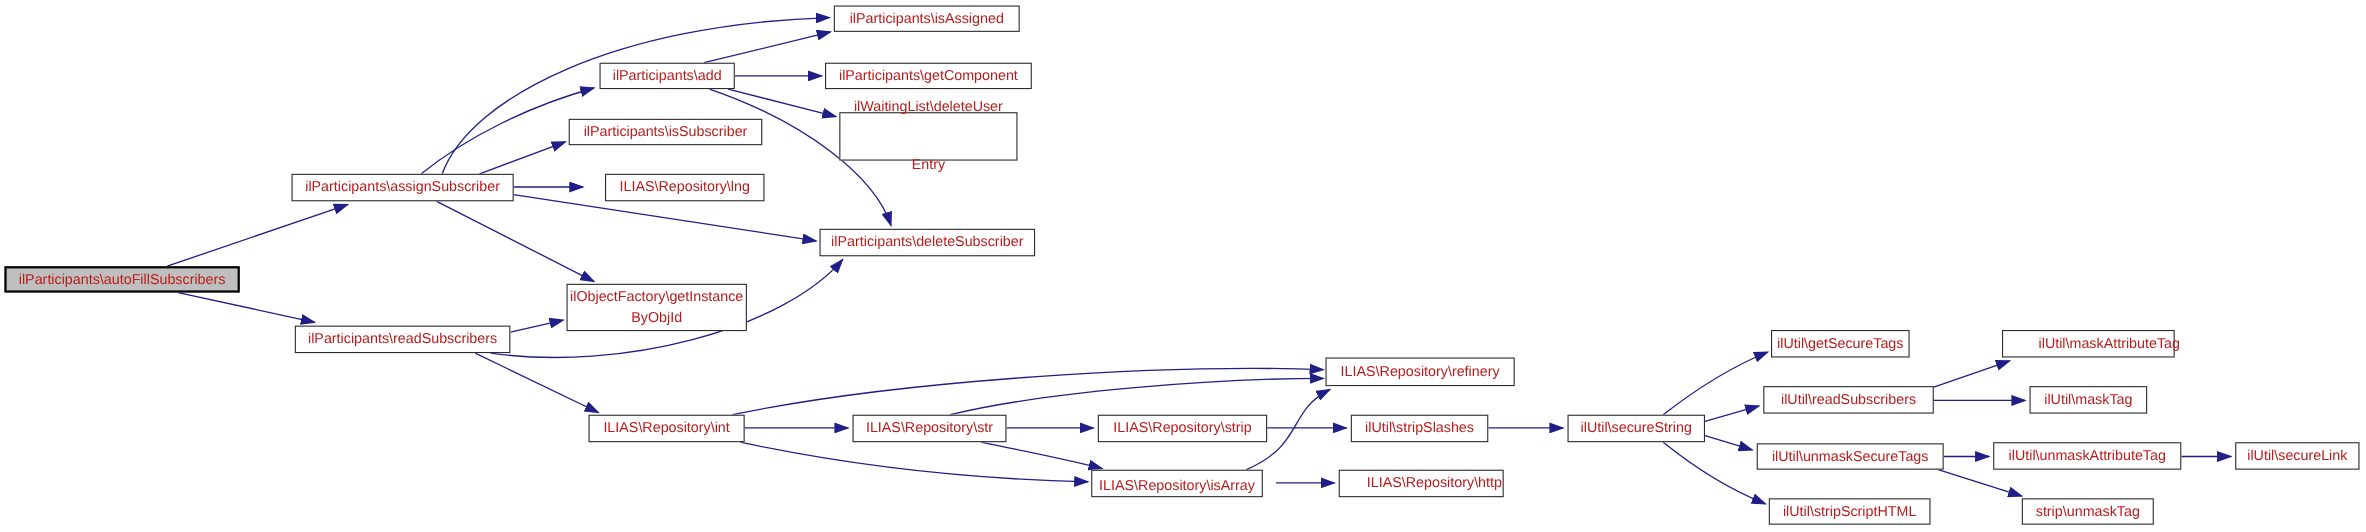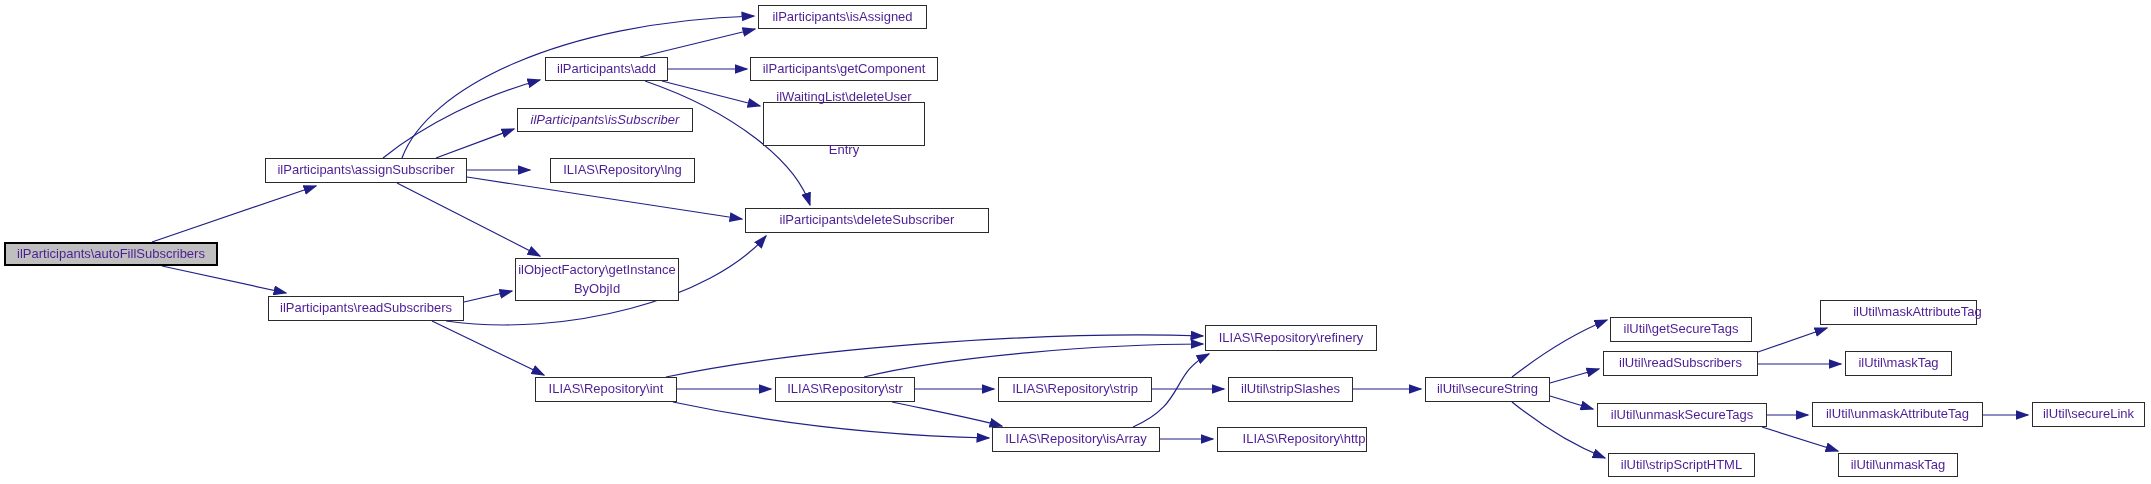--- a/index.html
+++ b/index.html
@@ -19,21 +19,21 @@
   svg.edge-layer path.edge {
     fill: none;
     stroke: var(--edge, #1f1f87);
     stroke-width: 1.2;
   }
   .node {
     position: absolute;
     box-sizing: border-box;
     background: #ffffff;
     border: 1px solid var(--node-border, #2b2b2b);
-    color: #4c1d95;
+    color: #b91c1c;
     font-size: 13px;
     line-height: 1.45;
     display: flex;
     flex-direction: column;
     align-items: center;
     justify-content: center;
     text-align: center;
     white-space: nowrap;
     cursor: pointer;
   }
@@ -96,37 +96,37 @@
       </div>
       <div class="node" style="left: 265px; top: 158px; width: 202px; height: 25px;">
         <div class="label-line">ilParticipants\assignSubscriber</div>
       </div>
       <div class="node" style="left: 268px; top: 296px; width: 196px; height: 25px;">
         <div class="label-line">ilParticipants\readSubscribers</div>
       </div>
       <div class="node" style="left: 545px; top: 57px; width: 123px; height: 24px;">
         <div class="label-line">ilParticipants\add</div>
       </div>
-      <div class="node" style="left: 517px; top: 108px; width: 176px; height: 24px; font-style: italic;">
+      <div class="node" style="left: 517px; top: 108px; width: 176px; height: 24px;">
         <div class="label-line">ilParticipants\isSubscriber</div>
       </div>
       <div class="node" style="left: 533px; top: 158px; width: 145px; height: 25px; margin-left: 17px;">
         <div class="label-line">ILIAS\Repository\lng</div>
       </div>
       <div class="node" style="left: 758px; top: 5px; width: 169px; height: 24px;">
         <div class="label-line">ilParticipants\isAssigned</div>
       </div>
       <div class="node" style="left: 750px; top: 57px; width: 188px; height: 24px;">
         <div class="label-line">ilParticipants\getComponent</div>
       </div>
       <div class="node" style="left: 763px; top: 102px; width: 162px; height: 44px; gap: 34px;">
         <div class="label-line">ilWaitingList\deleteUser</div>
         <div class="label-line">Entry</div>
       </div>
-      <div class="node" style="left: 745px; top: 208px; width: 244px; height: 25px;">
+      <div class="node" style="left: 745px; top: 208px; width: 196px; height: 25px;">
         <div class="label-line">ilParticipants\deleteSubscriber</div>
       </div>
       <div class="node" style="left: 515px; top: 258px; width: 164px; height: 43px;">
         <div class="label-line">ilObjectFactory\getInstance</div>
         <div class="label-line">ByObjId</div>
       </div>
       <div class="node" style="left: 535px; top: 377px; width: 142px; height: 25px;">
         <div class="label-line">ILIAS\Repository\int</div>
       </div>
       <div class="node" style="left: 775px; top: 377px; width: 140px; height: 25px;">
@@ -134,30 +134,30 @@
       </div>
       <div class="node" style="left: 998px; top: 377px; width: 154px; height: 25px;">
         <div class="label-line">ILIAS\Repository\strip</div>
       </div>
       <div class="node" style="left: 1205px; top: 325px; width: 172px; height: 26px;">
         <div class="label-line">ILIAS\Repository\refinery</div>
       </div>
       <div class="node" style="left: 1228px; top: 377px; width: 125px; height: 25px;">
         <div class="label-line">ilUtil\stripSlashes</div>
       </div>
-      <div class="node" style="left: 992px; top: 427px; width: 168px; height: 25px;">
+      <div class="node" style="left: 992px; top: 427px; width: 156px; height: 25px; justify-content: flex-end;">
         <div class="label-line">ILIAS\Repository\isArray</div>
       </div>
       <div class="node" style="left: 1217px; top: 427px; width: 150px; height: 25px; padding-left: 24px;">
         <div class="label-line">ILIAS\Repository\http</div>
       </div>
       <div class="node" style="left: 1425px; top: 377px; width: 125px; height: 25px;">
         <div class="label-line">ilUtil\secureString</div>
       </div>
-      <div class="node" style="left: 1610px; top: 300px; width: 142px; height: 25px; margin-top: 17px;">
+      <div class="node" style="left: 1610px; top: 300px; width: 126px; height: 25px;">
         <div class="label-line">ilUtil\getSecureTags</div>
       </div>
       <div class="node" style="left: 1603px; top: 351px; width: 155px; height: 25px;">
         <div class="label-line">ilUtil\readSubscribers</div>
       </div>
       <div class="node" style="left: 1597px; top: 403px; width: 170px; height: 24px;">
         <div class="label-line">ilUtil\unmaskSecureTags</div>
       </div>
       <div class="node" style="left: 1608px; top: 453px; width: 147px; height: 24px;">
         <div class="label-line">ilUtil\stripScriptHTML</div>
@@ -168,16 +168,16 @@
       <div class="node" style="left: 1845px; top: 351px; width: 107px; height: 25px;">
         <div class="label-line">ilUtil\maskTag</div>
       </div>
       <div class="node" style="left: 1812px; top: 402px; width: 171px; height: 25px;">
         <div class="label-line">ilUtil\unmaskAttributeTag</div>
       </div>
       <div class="node" style="left: 2032px; top: 402px; width: 113px; height: 25px;">
         <div class="label-line">ilUtil\secureLink</div>
       </div>
       <div class="node" style="left: 1838px; top: 453px; width: 120px; height: 24px;">
-        <div class="label-line">ilUtil\unmaskTag</div>
+        <div class="label-line">strip\unmaskTag</div>
       </div>
     </div>
 </div>
 
 </body></html>

